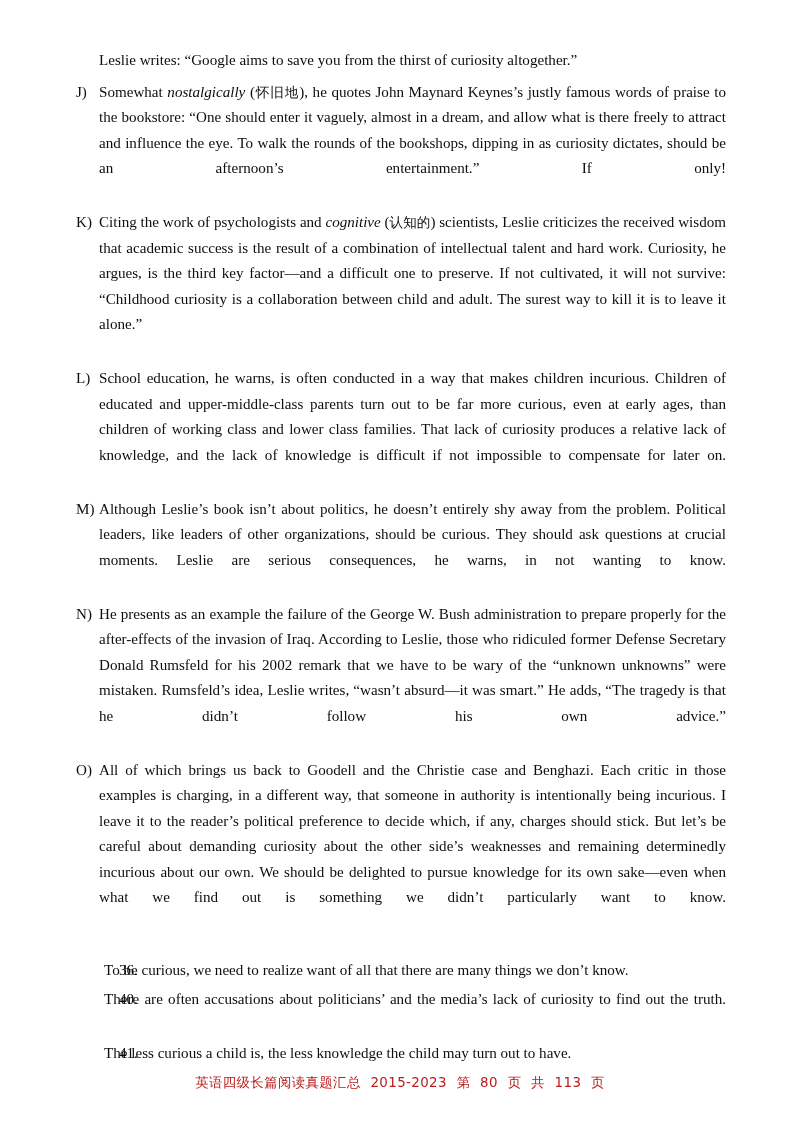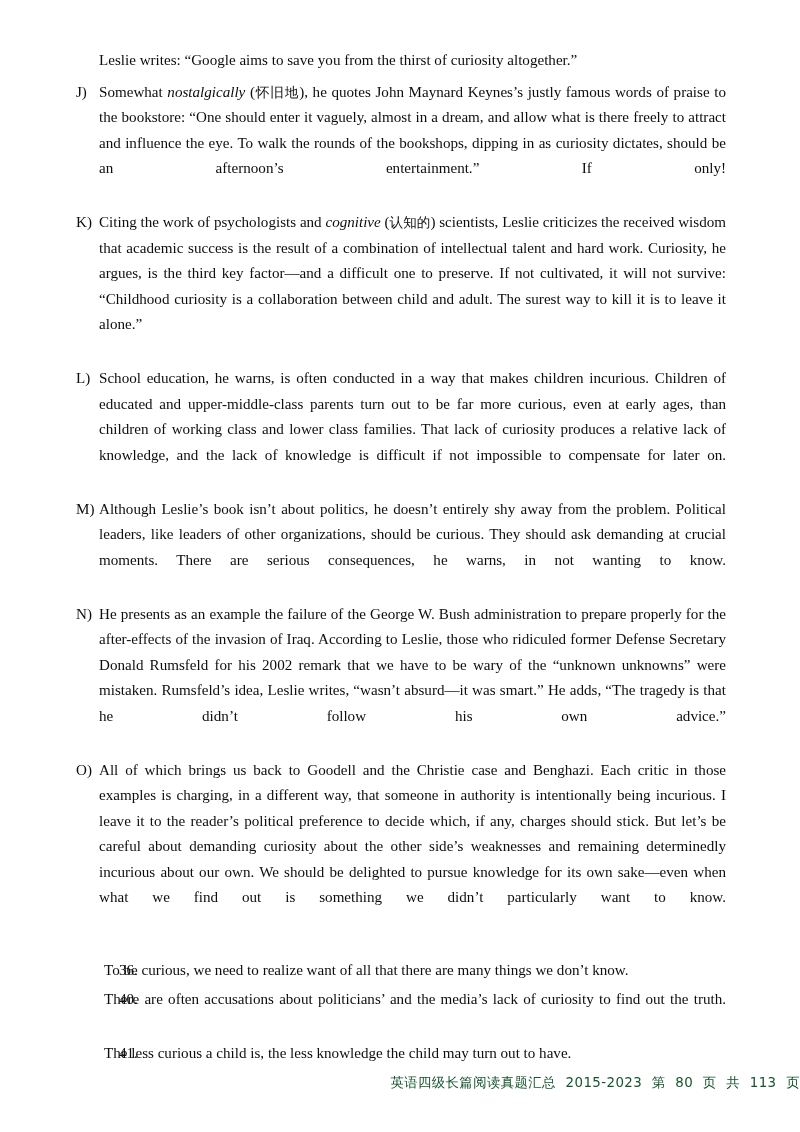--- a/index.html
+++ b/index.html
@@ -104,26 +104,26 @@
     display: inline-block;
     width: 100%;
   }
 
   
   #footer {
     position: absolute;
     left: 0;
     right: 0;
     top: 1074px;
-    text-align: right;
+    text-align: center;
     font-size: 13.4px;
     line-height: 18px;
     letter-spacing: 0.4px;
     font-family: "DejaVu Sans", "Liberation Sans", sans-serif;
-    color: #14532d;
+    color: #b91c1c;
   }
   #footer .seg { display: inline; }
   #footer .sp { display: inline-block; width: 5px; }
 </style>
 </head>
 <body>
 
 <div id="page">
 
   <div id="content">
@@ -140,21 +140,21 @@
       <span class="body"><span>Citing the work of psychologists and </span><em>cognitive</em><span> (</span><span class="cn">认知的</span><span>)</span><span> scientists, Leslie criticizes the received wisdom that academic success is the result of a combination of intellectual talent and hard work. Curiosity, he argues, is the third key factor—and a difficult one to preserve. If not cultivated, it will not survive: “Childhood curiosity is a collaboration between child and adult. The surest way to kill it is to leave it alone.”</span></span>
     </div>
 
     <div class="para">
       <span class="marker">L)</span>
       <span class="body">School education, he warns, is often conducted in a way that makes children incurious. Children of educated and upper-middle-class parents turn out to be far more curious, even at early ages, than children of working class and lower class families. That lack of curiosity produces a relative lack of knowledge, and the lack of knowledge is difficult if not impossible to compensate for later on.</span>
     </div>
 
     <div class="para">
       <span class="marker">M)</span>
-      <span class="body">Although Leslie’s book isn’t about politics, he doesn’t entirely shy away from the problem. Political leaders, like leaders of other organizations, should be curious. They should ask demanding at crucial moments. There are serious consequences, he warns, in not wanting to know.</span>
+      <span class="body">Although Leslie’s book isn’t about politics, he doesn’t entirely shy away from the problem. Political leaders, like leaders of other organizations, should be curious. They should ask questions at crucial moments. Leslie are serious consequences, he warns, in not wanting to know.</span>
     </div>
 
     <div class="para">
       <span class="marker">N)</span>
       <span class="body">He presents as an example the failure of the George W. Bush administration to prepare properly for the after-effects of the invasion of Iraq. According to Leslie, those who ridiculed former Defense Secretary Donald Rumsfeld for his 2002 remark that we have to be wary of the “unknown unknowns” were mistaken. Rumsfeld’s idea, Leslie writes, “wasn’t absurd—it was smart.” He adds, “The tragedy is that he didn’t follow his own advice.”</span>
     </div>
 
     <div class="para">
       <span class="marker">O)</span>
       <span class="body">All of which brings us back to Goodell and the Christie case and Benghazi. Each critic in those examples is charging, in a different way, that someone in authority is intentionally being incurious. I leave it to the reader’s political preference to decide which, if any, charges should stick. But let’s be careful about demanding curiosity about the other side’s weaknesses and remaining determinedly incurious about our own. We should be delighted to pursue knowledge for its own sake—even when what we find out is something we didn’t particularly want to know.</span>

